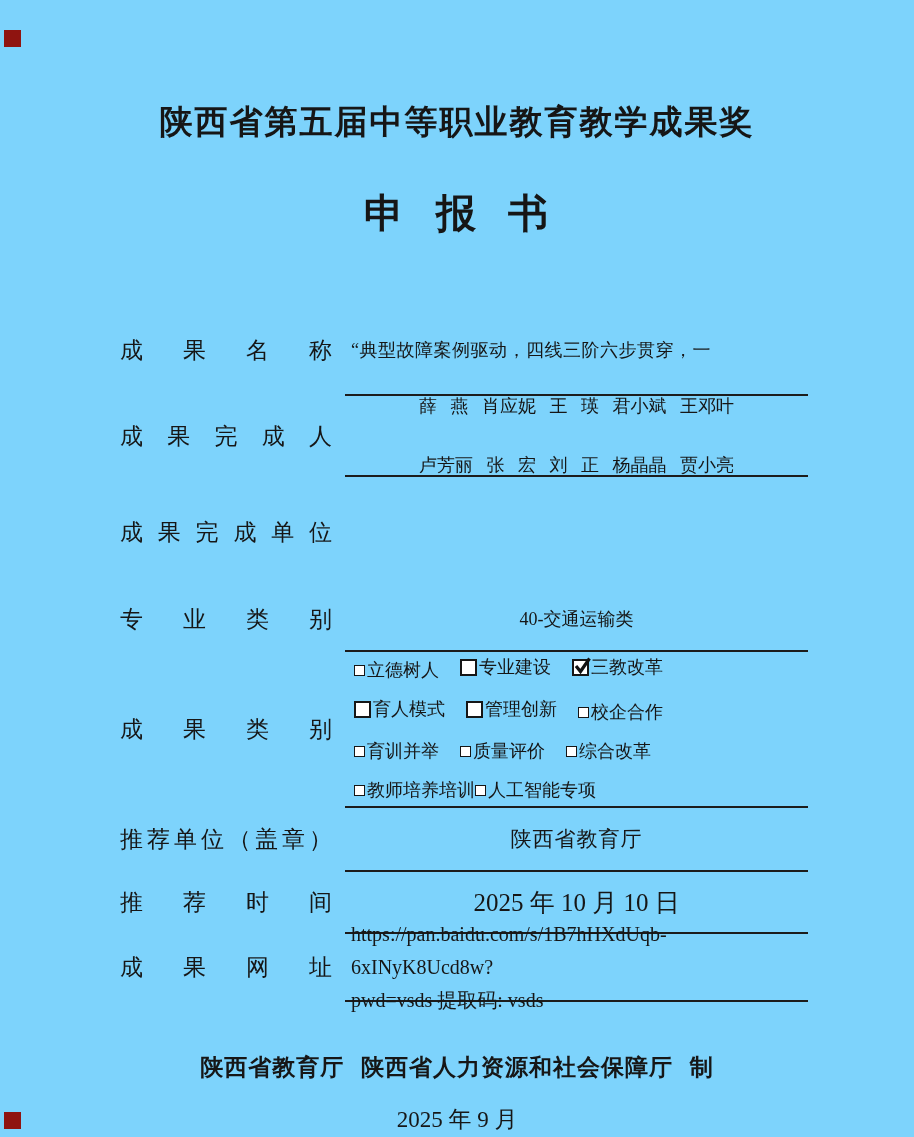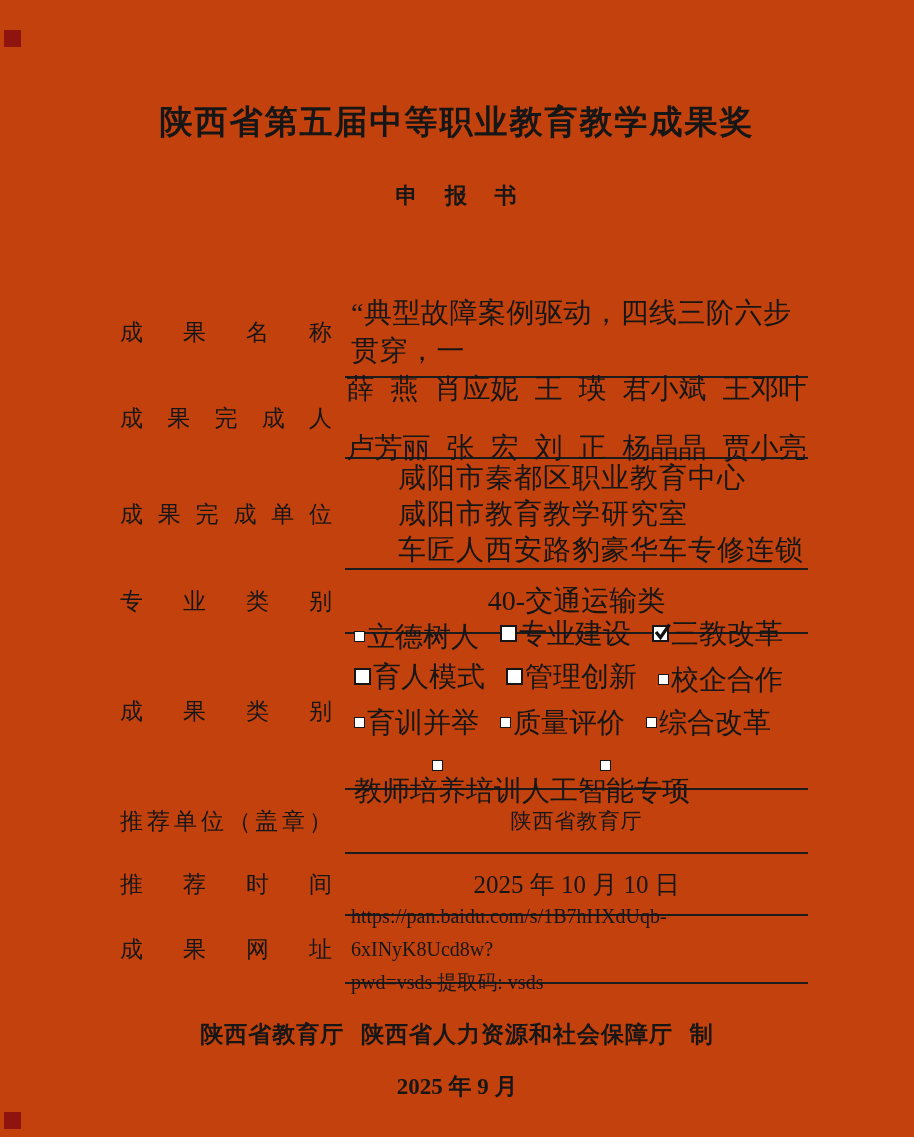--- a/index.html
+++ b/index.html
@@ -1,19 +1,19 @@
 <!DOCTYPE html>
 <html><head>
 <meta charset="utf-8">
 <style>
   html,body{margin:0;padding:0;background:#ffffff;}
   .page{
     position:relative;
     width:914px;height:1137px;
-    background:#c2410c;
+    background:#7dd3fc;
     color:#161616;
     font-family:"Liberation Serif","DejaVu Serif",serif;
     overflow:hidden;
     box-sizing:border-box;
     padding-top:102px;
   }
   .corner-mark{
     position:absolute;left:4px;width:17px;height:17px;
     background:#8f1410;
   }
@@ -21,23 +21,23 @@
   .corner-mark.bottom{top:1112px;}
 
   .doc-title{
     text-align:center;
     font-size:33px;font-weight:700;
     letter-spacing:2px;
     line-height:40px;
     white-space:nowrap;
   }
   .doc-subtitle{
-    margin-top:34px;
-    text-align:center;
-    font-size:22px;font-weight:700;
+    margin-top:52px;
+    text-align:center;
+    font-size:40px;font-weight:700;
     word-spacing:18px;letter-spacing:2px;
     line-height:40px;
   }
 
   .form{
     margin:72px 0 0 120px;
     width:688px;
   }
   .form-row{display:flex;}
   .label-col{
@@ -48,21 +48,21 @@
     line-height:30px;
   }
   .label-justify{
     width:100%;
     display:flex;justify-content:space-between;
   }
   .value-col{
     flex:1;
     border-bottom:2px solid #1c1c1c;
     display:flex;flex-direction:column;justify-content:center;
-    font-size:28px;
+    font-size:18px;
     box-sizing:border-box;
   }
   
   .row-name     {height:90px;}
   .row-people   {height:81px;}
   .row-units    {height:111px;}
   .row-major    {height:64px;}
   .row-category {height:156px;}
   .row-recommend{height:64px;}
   .row-date     {height:62px;}
@@ -73,42 +73,42 @@
   .row-units .value-col{padding-left:53px;line-height:36px;letter-spacing:1px;}
   .row-major .value-col{text-align:center;}
   .row-category .value-col{padding-left:9px;line-height:39px;}
   .row-recommend .value-col{text-align:center;font-size:21px;letter-spacing:1px;}
   .row-date .value-col{text-align:center;font-size:25px;}
   .row-url .value-col{padding-left:6px;line-height:33px;font-size:20px;}
 
   .cat-row{white-space:nowrap;}
   .cat-item{display:inline-flex;align-items:center;margin-right:21px;text-align:center;}
   .cat-row .cat-item:last-child{margin-right:0;}
-  .cat-row.tight .cat-item{margin-right:0;flex-direction:column;}
+  .cat-row.tight .cat-item{margin-right:0;}
   .cbox{
     display:inline-block;box-sizing:border-box;
     border:1.5px solid #161616;background:#fff;
     margin-right:2px;position:relative;flex:none;
   }
   .cbox.small{width:11px;height:11px;}
   .cbox.large{width:17px;height:17px;border-width:2px;}
   .cbox.checked{width:17px;height:17px;border-width:2px;}
   .cbox.checked svg{position:absolute;left:-1px;top:-4px;overflow:visible;}
 
   .footer-issuer{
-    margin-top:36px;
+    margin-top:51px;
     text-align:center;
     font-size:23px;font-weight:700;
     word-spacing:10px;letter-spacing:1px;
     line-height:30px;
   }
   .footer-date{
     margin-top:22px;
     text-align:center;
-    font-size:23px;font-weight:700;
+    font-size:23px;font-weight:400;
     line-height:30px;
   }
 </style>
 </head>
 <body>
 
 <div class="page" style="color: rgb(22, 22, 22);">
   <div class="corner-mark top" style="background: rgb(143, 20, 16);"></div>
   <div class="corner-mark bottom" style="background: rgb(143, 20, 16);"></div>
 
@@ -150,25 +150,20 @@
     <div class="form-row row-units">
       <div class="label-col">
         <span class="label-justify">
             <span>成</span>
             <span>果</span>
             <span>完</span>
             <span>成</span>
             <span>单</span>
             <span>位</span>
           </span>
-      </div>
-      <div class="value-col" style="border-bottom-color: rgb(28, 28, 28);">
-        <div>咸阳市秦都区职业教育中心</div>
-        <div>咸阳市教育教学研究室</div>
-        <div>车匠人西安路豹豪华车专修连锁</div>
       </div>
     </div>
 
     <div class="form-row row-major">
       <div class="label-col">
         <span class="label-justify">
             <span>专</span>
             <span>业</span>
             <span>类</span>
             <span>别</span>

